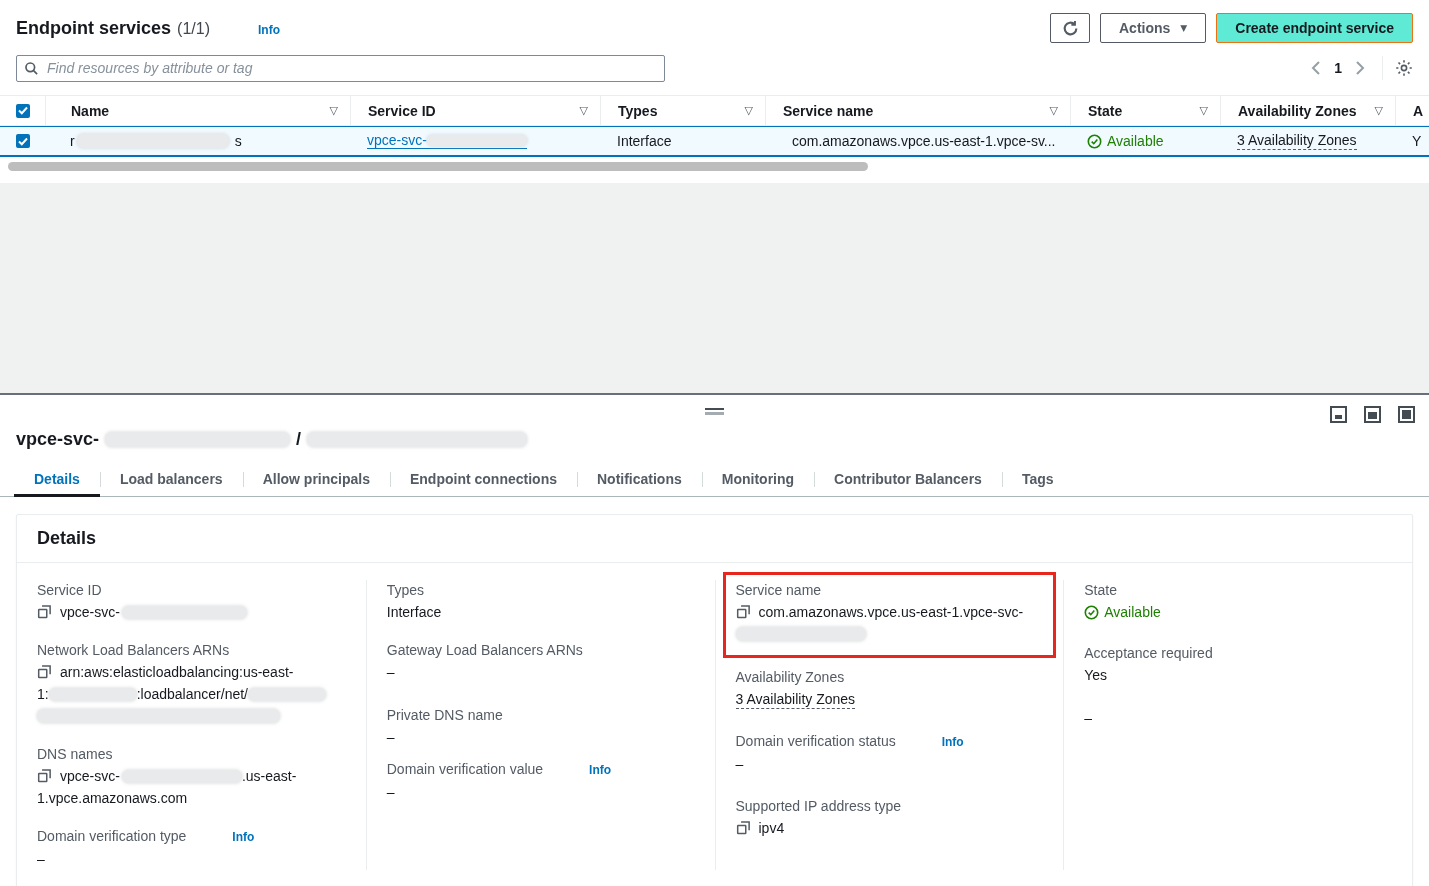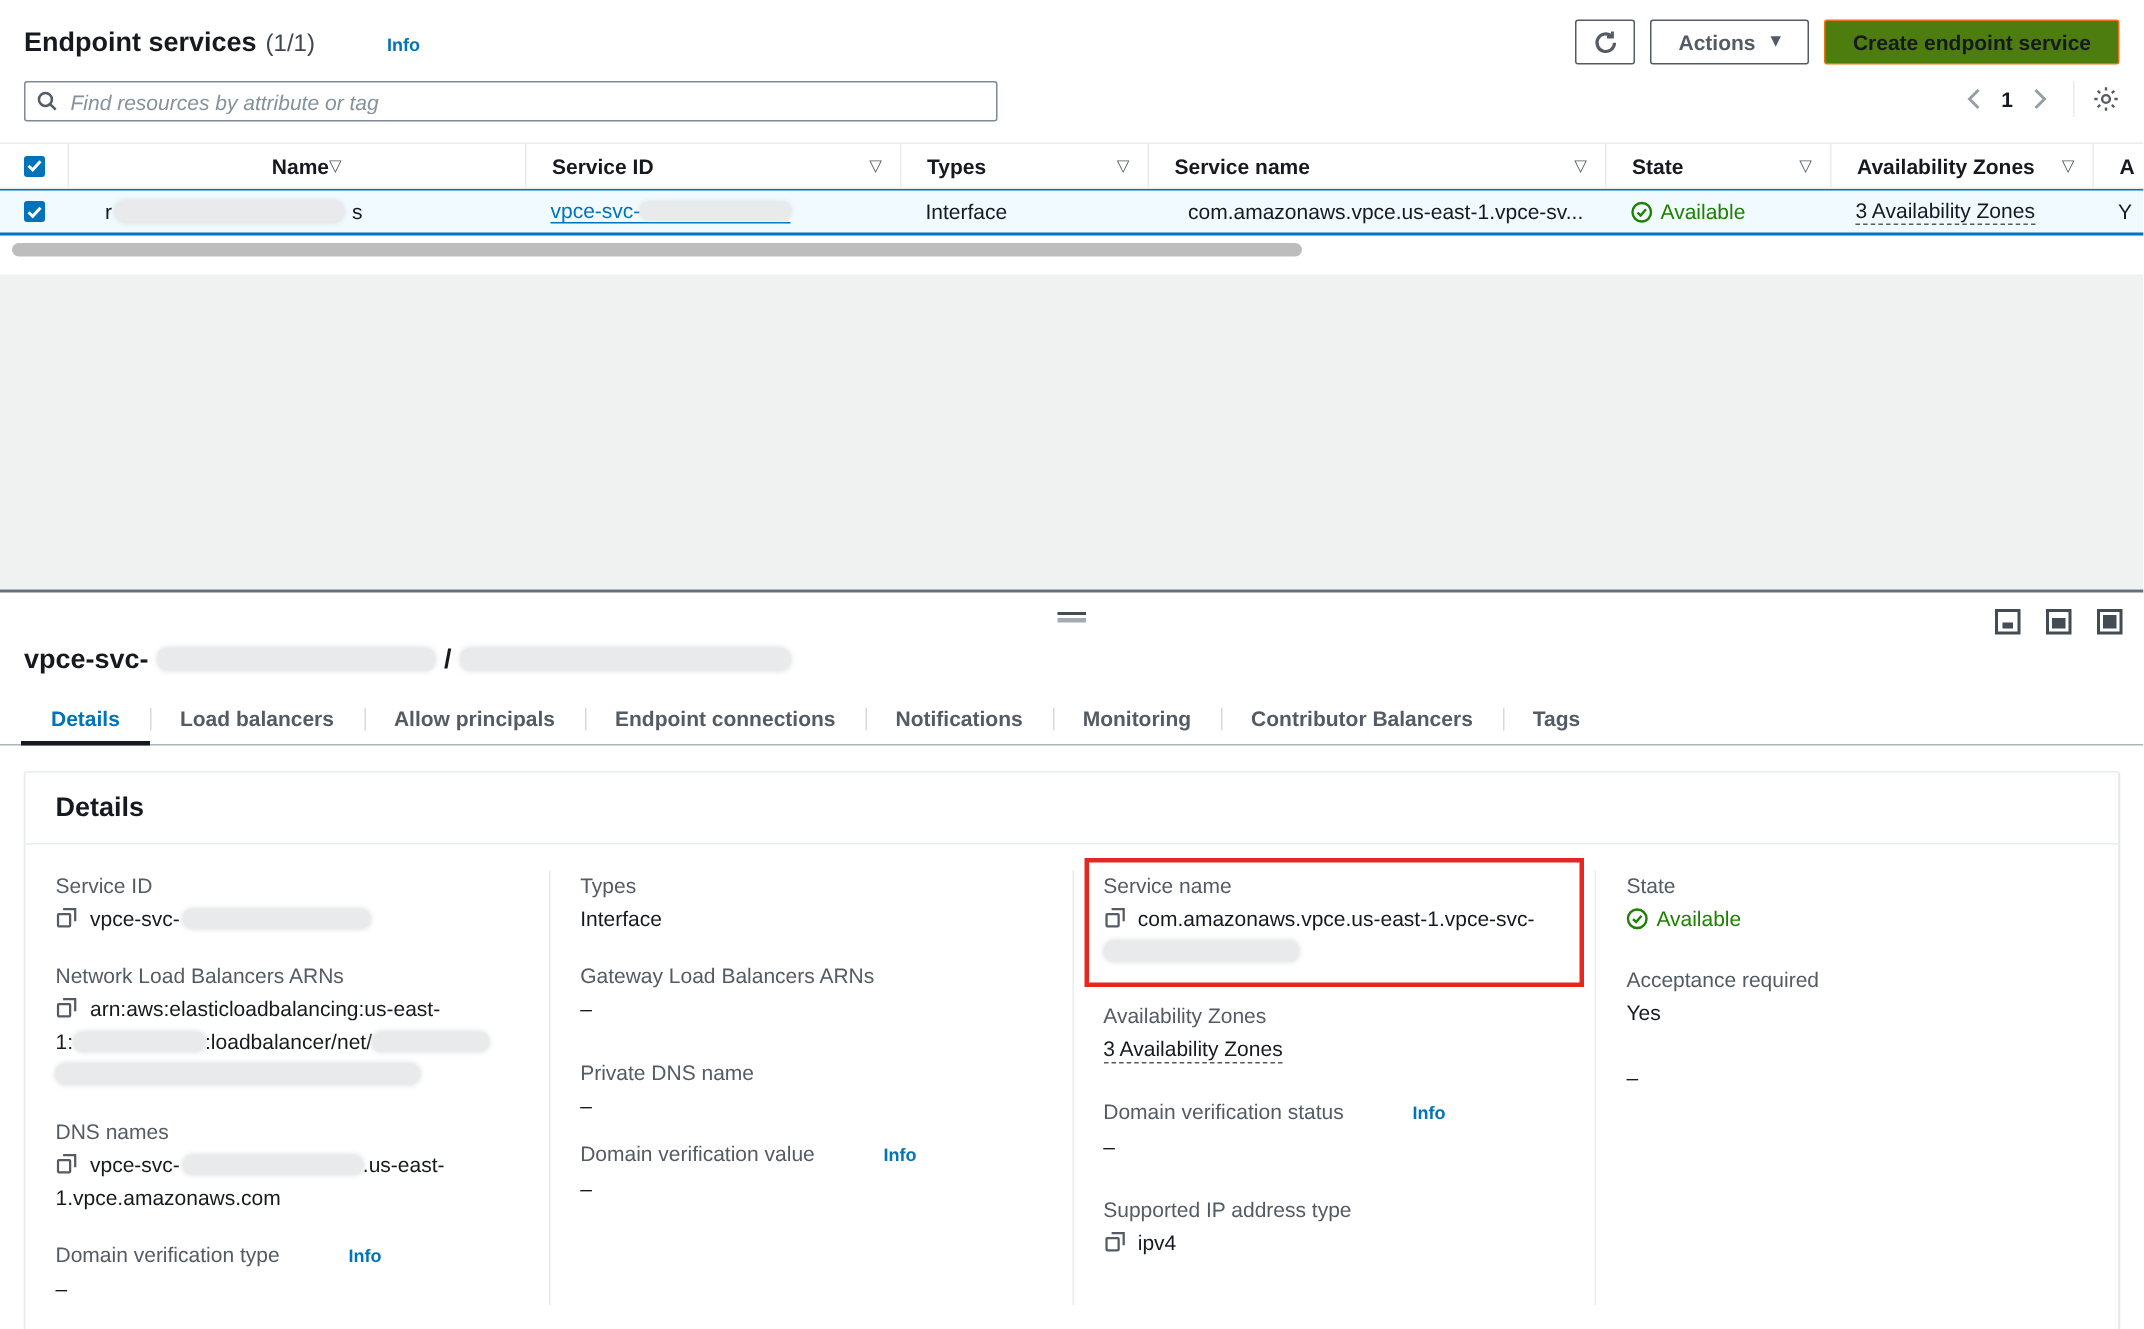--- a/index.html
+++ b/index.html
@@ -13,23 +13,23 @@
   .page-header { display:flex; justify-content:space-between; align-items:center; padding:0 16px; height:32px; margin-bottom:10px; }
   .ph-left { display:flex; align-items:baseline; gap:6px; }
   .ph-left h1 { font-size:18px; font-weight:bold; display:inline; }
   .ph-left .count { font-size:16px; font-weight:400; color:#414750; }
   .info-link { font-size:12px; font-weight:bold; color:#0073bb; margin-left:6px; cursor:pointer;padding-left:36px; }
   .ph-right { display:flex; gap:10px; align-items:center; }
   .btn { height:30px; border:1px solid #545b64; border-radius:2px; background:#fff; color:#545b64;
          font-family:"Liberation Sans",sans-serif; font-size:14px; font-weight:bold;
          display:inline-flex; align-items:center; gap:10px; padding:0 18px; cursor:pointer; }
   .btn.icon-btn { width:40px; padding:0; justify-content:center; }
-  .btn.primary { background:#4d7c0f; border-color:#ec7211; color:#16191f; }
+  .btn.primary { background:#5eead4; border-color:#ec7211; color:#16191f; }
   .caret { font-size:9px; font-family:"DejaVu Sans",sans-serif; color:#545b64; }
-  .controls-row { display:flex; justify-content:space-between; align-items:flex-start; padding:0 16px; height:28px; }
+  .controls-row { display:flex; justify-content:space-between; align-items:center; padding:0 16px; height:28px; }
   .search-box { position:relative; width:649px; }
   .search-box input { width:100%; height:27px; border:1px solid #7d8998; border-radius:2px; padding:0 8px 0 30px;
                       font-family:"Liberation Sans",sans-serif; font-size:14px; color:#16191f; }
   .search-box input::placeholder { font-style:italic; color:#87919b; }
   .search-glyph { position:absolute; left:8px; top:6px; }
   .pager { display:flex; align-items:center; }
   .chev { width:20px; height:20px; display:inline-flex; align-items:center; justify-content:center; cursor:pointer; }
   .pagenum { font-weight:bold; margin:0 8px; }
   .vdiv { width:1px; height:24px; background:#eaeded; margin:0 12px; }
   .gear { cursor:pointer; display:inline-flex; }
@@ -37,21 +37,21 @@
   .tbl { margin-top:13px; border-top:1px solid #eaeded; }
   .thead { display:flex; height:30px; align-items:center; border-bottom:1px solid #eaeded; font-weight:bold; }
   .trow  { display:flex; height:31px; align-items:center; background:#f1faff;
            border-top:1px solid #0073bb; border-bottom:2px solid #0073bb; }
   .c { display:flex; align-items:center; height:100%; flex:none; }
   .c0 { width:45px; justify-content:center; }
   .c1 { width:305px; } .c2 { width:250px; } .c3 { width:165px; } .c4 { width:305px; }
   .c5 { width:150px; } .c6 { width:175px; } .c7 { flex:1 1 auto; overflow:hidden; }
   .thead .c { justify-content:space-between; padding:0 12px 0 17px; }
   .thead .c0 { padding:0; justify-content:center; }
-  .thead .c1 { padding-left:25px;justify-content:center; }
+  .thead .c1 { padding-left:25px; }
   .thead .c + .c { border-left:1px solid #eaeded; }
   .filter-ic { font-family:"DejaVu Sans",sans-serif; font-size:11px; color:#545b64; cursor:pointer; }
   .trow .c { padding-left:17px; } .trow .c0 { padding:0; } .trow .c1 { padding-left:25px; }
   .checkbox { width:14px; height:14px; background:#0073bb; border-radius:2px; display:inline-flex; align-items:center; justify-content:center; cursor:pointer; }
   .link { color:#0073bb; cursor:pointer; }
   .u-solid { border-bottom:1px solid #0073bb; line-height:15px; display:inline-flex; align-items:center; }
   .az-link { color:#16191f; border-bottom:1px dashed #545b64; padding-bottom:1px; cursor:pointer; }
   .state-ok { color:#1d8102; display:inline-flex; align-items:center; gap:5px; }
   .redact { display:inline-block; height:13px; border-radius:7px; background:#e9eaeb;
             box-shadow:0 0 3px 1px rgba(208,210,212,.55); vertical-align:-2px; }

